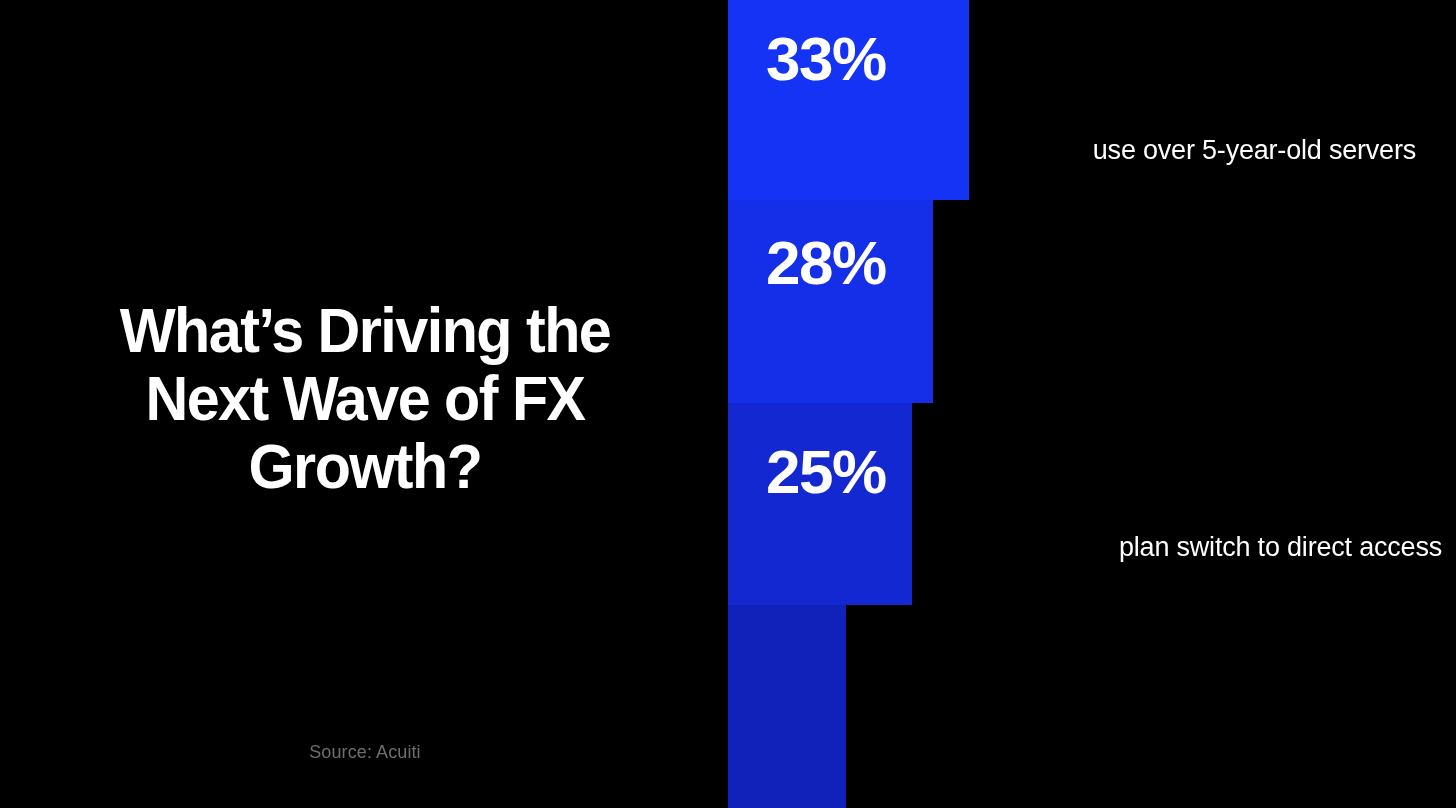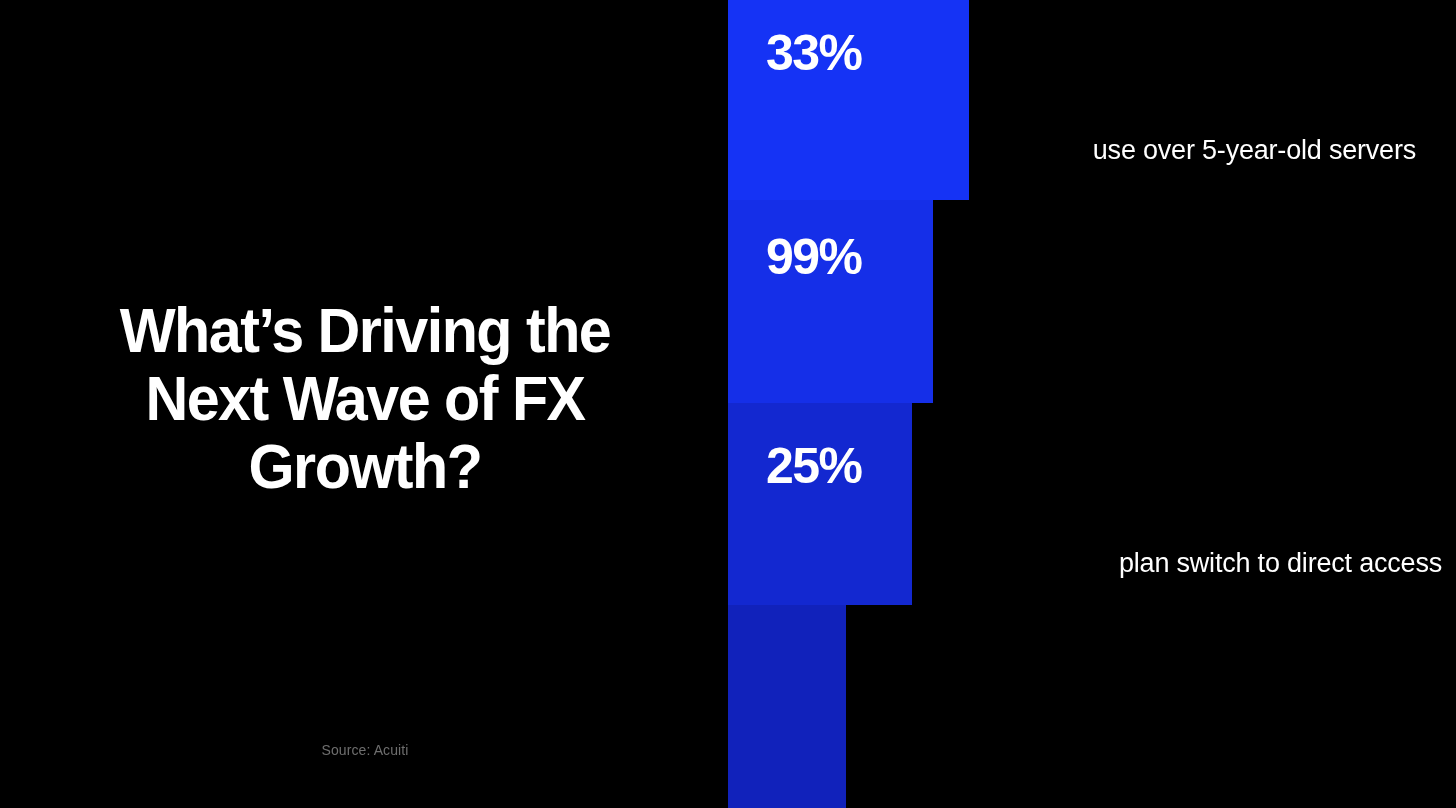--- a/index.html
+++ b/index.html
@@ -47,21 +47,21 @@
     white-space: pre-line;
   }
 
   #source-note {
     position: absolute;
     left: 60px;
     top: 742px;
     width: 610px;
     text-align: center;
     color: #6e6e6e;
-    font-size: 14px;
+    font-size: 18px;
     letter-spacing: 0.1px;
     font-weight: 400;
   }
 
   
   #chart {
     position: absolute;
     left: 0;
     top: 0;
     width: 1456px;
@@ -78,21 +78,21 @@
     position: absolute;
     left: 728px;
     top: 0;
     height: 100%;
   }
 
   .bar-value {
     position: absolute;
     left: 766px;
     color: #ffffff;
-    font-size: 50px;
+    font-size: 62px;
     font-weight: 700;
     letter-spacing: -1.5px;
     line-height: 1;
     white-space: nowrap;
   }
 
   .bar-label {
     position: absolute;
     right: 40px;
     color: #ffffff;
@@ -119,27 +119,27 @@
   <div id="chart">
 
     <div class="bar-row" style="top:0px;height:200px;">
       <div class="bar" style="width:241px;background:#1533F5;"></div>
       <div class="bar-value" style="top:28px;">33%</div>
       <div class="bar-label" style="top:137px;">use over 5-year-old servers</div>
     </div>
 
     <div class="bar-row" style="top:200px;height:203px;">
       <div class="bar" style="width:205px;background:#152FE8;"></div>
-      <div class="bar-value" style="top:32px;">99%</div>
+      <div class="bar-value" style="top:32px;">28%</div>
     </div>
 
     <div class="bar-row" style="top:403px;height:202px;padding-left:26px;">
       <div class="bar" style="width:184px;background:#1328D0;"></div>
       <div class="bar-value" style="top:38px;">25%</div>
-      <div class="bar-label" style="top:147px;">plan switch to direct access</div>
+      <div class="bar-label" style="top:131px;">plan switch to direct access</div>
     </div>
 
     <div class="bar-row" style="top:605px;height:203px;">
       <div class="bar" style="width:118px;background:#1122BB;"></div>
     </div>
 
   </div>
 </div>
 
 </body></html>

